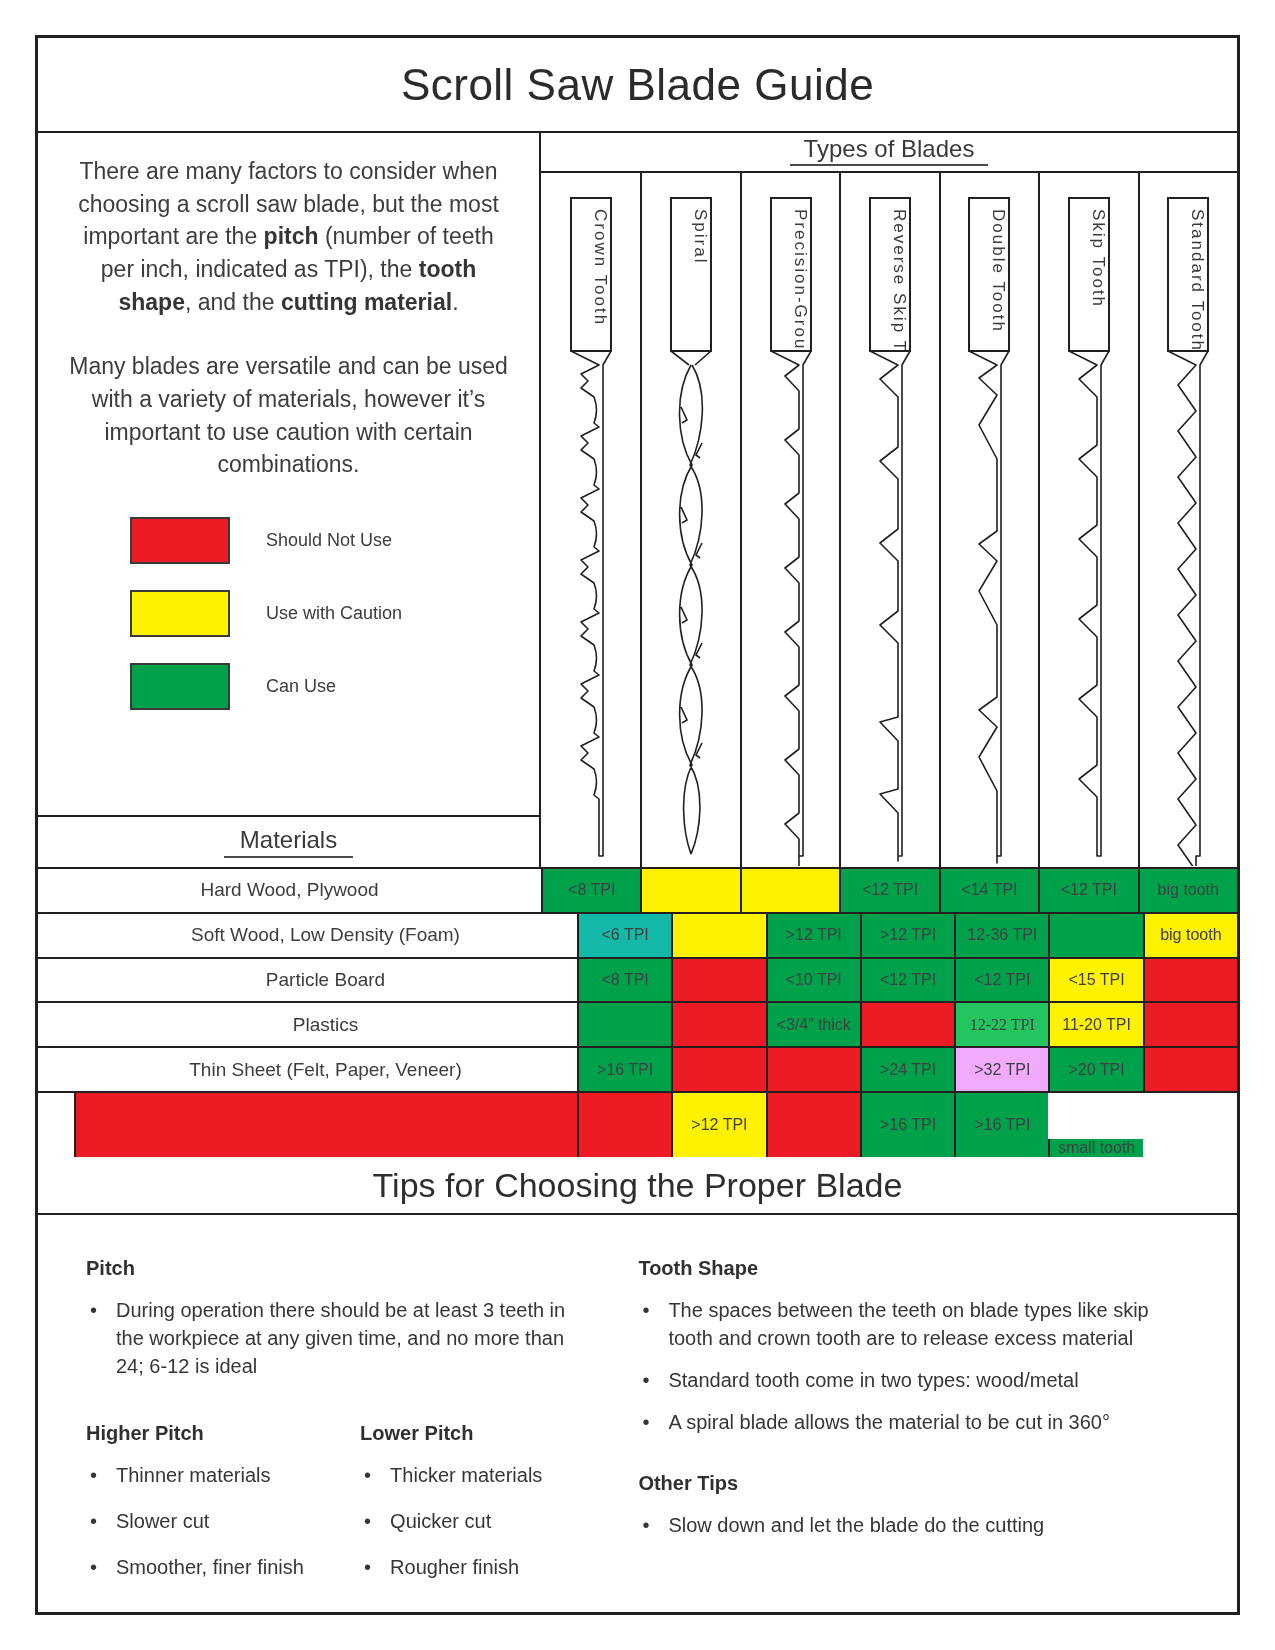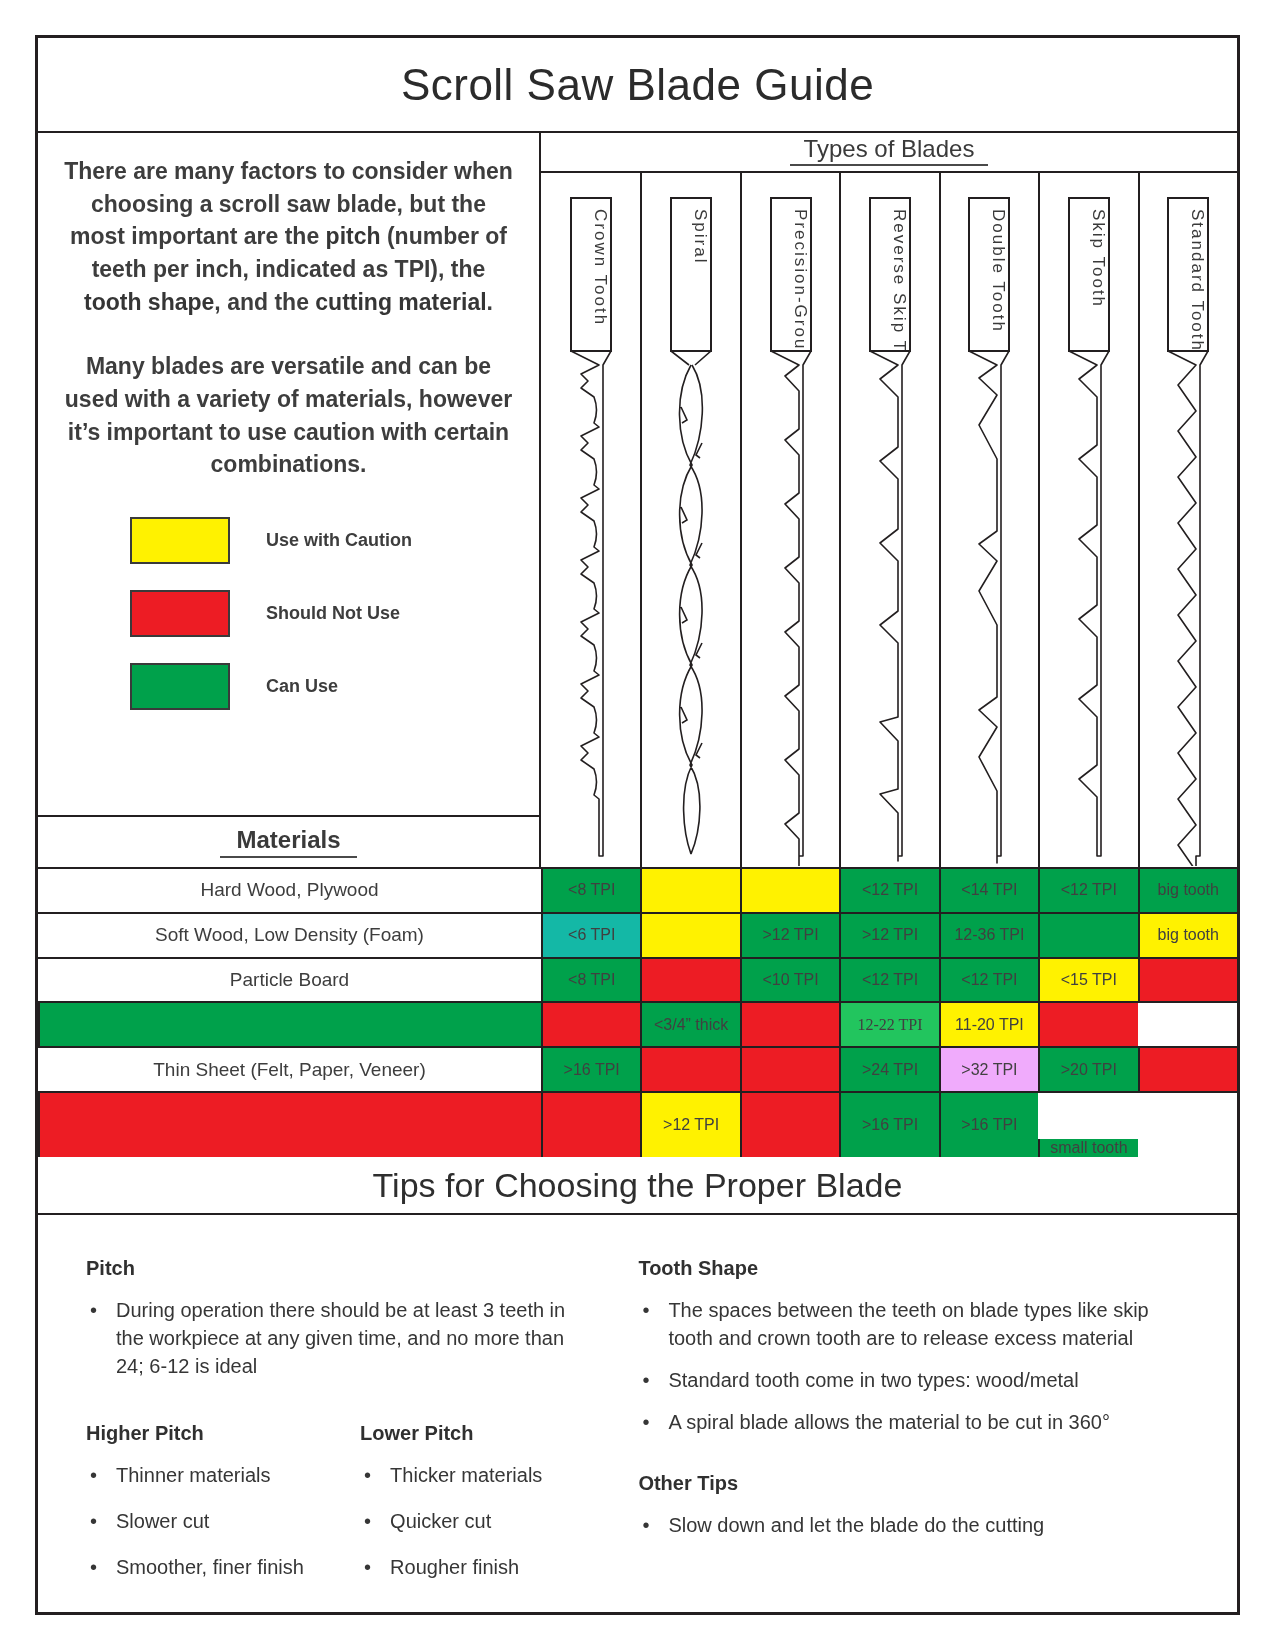--- a/index.html
+++ b/index.html
@@ -20,21 +20,21 @@
   
   .title-band {
     height:95px; border-bottom:2.5px solid #231f20;
     display:flex; align-items:center; justify-content:center;
     font-size:44px; color:#2b2b2b; letter-spacing:0.5px;
   }
   
   .mid { display:flex; height:736px; border-bottom:2.5px solid #231f20; }
   .left-panel {
     width:503px; border-right:2.5px solid #231f20;
-    display:flex; flex-direction:column;font-weight:bold;
+    display:flex; flex-direction:column;
   }
   .intro { text-align:center; font-size:23px; line-height:1.42; color:#3d3d3d; padding:22px 26px 0 26px; }
   .intro p + p { margin-top:32px; }
   .intro b { color:#353535; }
   .legend { margin:36px 0 0 92px; display:flex; flex-direction:column; gap:26px; }
   .legend-row { display:flex; align-items:center; }
   .swatch { width:100px; height:47px; border:2.5px solid #3a3a3a; display:inline-block; }
   .legend-label { margin-left:36px; font-size:18px; color:#3d3d3d; }
   .materials-band {
     margin-top:auto; height:52px; border-top:2.5px solid #231f20;
@@ -54,21 +54,21 @@
     width:42px; height:155px; border:2px solid #231f20; background:#fff;
     writing-mode:vertical-rl; font-size:17px; letter-spacing:2px; color:#3a3a3a;
     padding-top:10px; text-align:left; white-space:nowrap; overflow:hidden;
     display:inline-block; flex:0 0 auto; z-index:2;
   }
   .blade-svg-wrap { width:100px; height:515px; flex:0 0 auto; margin-top:-1px; }
   .blade-svg-wrap svg { display:block; }
   
   .table-rows { height:288px; display:flex; flex-direction:column; }
   .trow { flex:1; display:grid; grid-template-columns:503px repeat(7,1fr); }
-  .trow + .trow { border-top:2.5px solid #231f20; }
+  .trow + .trow { border-top:2.5px solid #231f20;padding-left:36px; }
   .tlabel {
     display:flex; align-items:center; justify-content:center;
     font-size:19px; color:#3d3d3d; background:#fff;
   }
   .tcell {
     border-left:2.5px solid #231f20;
     display:flex; align-items:center; justify-content:center;
     font-size:16px; color:#404040; text-align:center; overflow:hidden;
   }
   
@@ -100,26 +100,26 @@
   <div class="title-band">Scroll Saw Blade Guide</div>
 
   <div class="mid">
     <div class="left-panel">
       <div class="intro">
         <p><span>There are many factors to consider when choosing a scroll saw blade, but the most important are the </span><b>pitch</b><span> (number of teeth per inch, indicated as TPI), the </span><b>tooth shape</b><span>, and the </span><b>cutting material</b><span>.</span></p>
         <p>Many blades are versatile and can be used with a variety of materials, however it’s important to use caution with certain combinations.</p>
       </div>
       <div class="legend">
           <div class="legend-row">
+            <span class="swatch" style="background: rgb(237, 28, 36);"></span>
+            <span class="legend-label">Should Not Use</span>
+          </div>
+          <div class="legend-row">
             <span class="swatch" style="background: rgb(255, 242, 0);"></span>
             <span class="legend-label">Use with Caution</span>
-          </div>
-          <div class="legend-row">
-            <span class="swatch" style="background: rgb(237, 28, 36);"></span>
-            <span class="legend-label">Should Not Use</span>
           </div>
           <div class="legend-row">
             <span class="swatch" style="background: rgb(0, 161, 75);"></span>
             <span class="legend-label">Can Use</span>
           </div>
         </div>
       <div class="materials-band">
         <span>Materials</span>
       </div>
     </div>
@@ -213,20 +213,21 @@
         <div class="tlabel">Particle Board</div>
         <div class="tcell" style="background: rgb(0, 161, 75);">&lt;8 TPI</div>
         <div class="tcell" style="background: rgb(237, 28, 36);"></div>
         <div class="tcell" style="background: rgb(0, 161, 75);">&lt;10 TPI</div>
         <div class="tcell" style="background: rgb(0, 161, 75);">&lt;12 TPI</div>
         <div class="tcell" style="background: rgb(0, 161, 75);">&lt;12 TPI</div>
         <div class="tcell" style="background: rgb(255, 242, 0);">&lt;15 TPI</div>
         <div class="tcell" style="background: rgb(237, 28, 36);"></div>
       </div>
       <div class="trow">
+        <div class="tlabel">Plastics</div>
         <div class="tcell" style="background: rgb(0, 161, 75);"></div>
         <div class="tcell" style="background: rgb(237, 28, 36);"></div>
         <div class="tcell" style="background: rgb(0, 161, 75);">&lt;3/4” thick</div>
         <div class="tcell" style="background: rgb(237, 28, 36);"></div>
         <div class="tcell" style="background: #22c55e; font-family: Liberation Serif, serif;">12-22 TPI</div>
         <div class="tcell" style="background: rgb(255, 242, 0);">11-20 TPI</div>
         <div class="tcell" style="background: rgb(237, 28, 36);"></div>
       </div>
       <div class="trow">
         <div class="tlabel">Thin Sheet (Felt, Paper, Veneer)</div>

